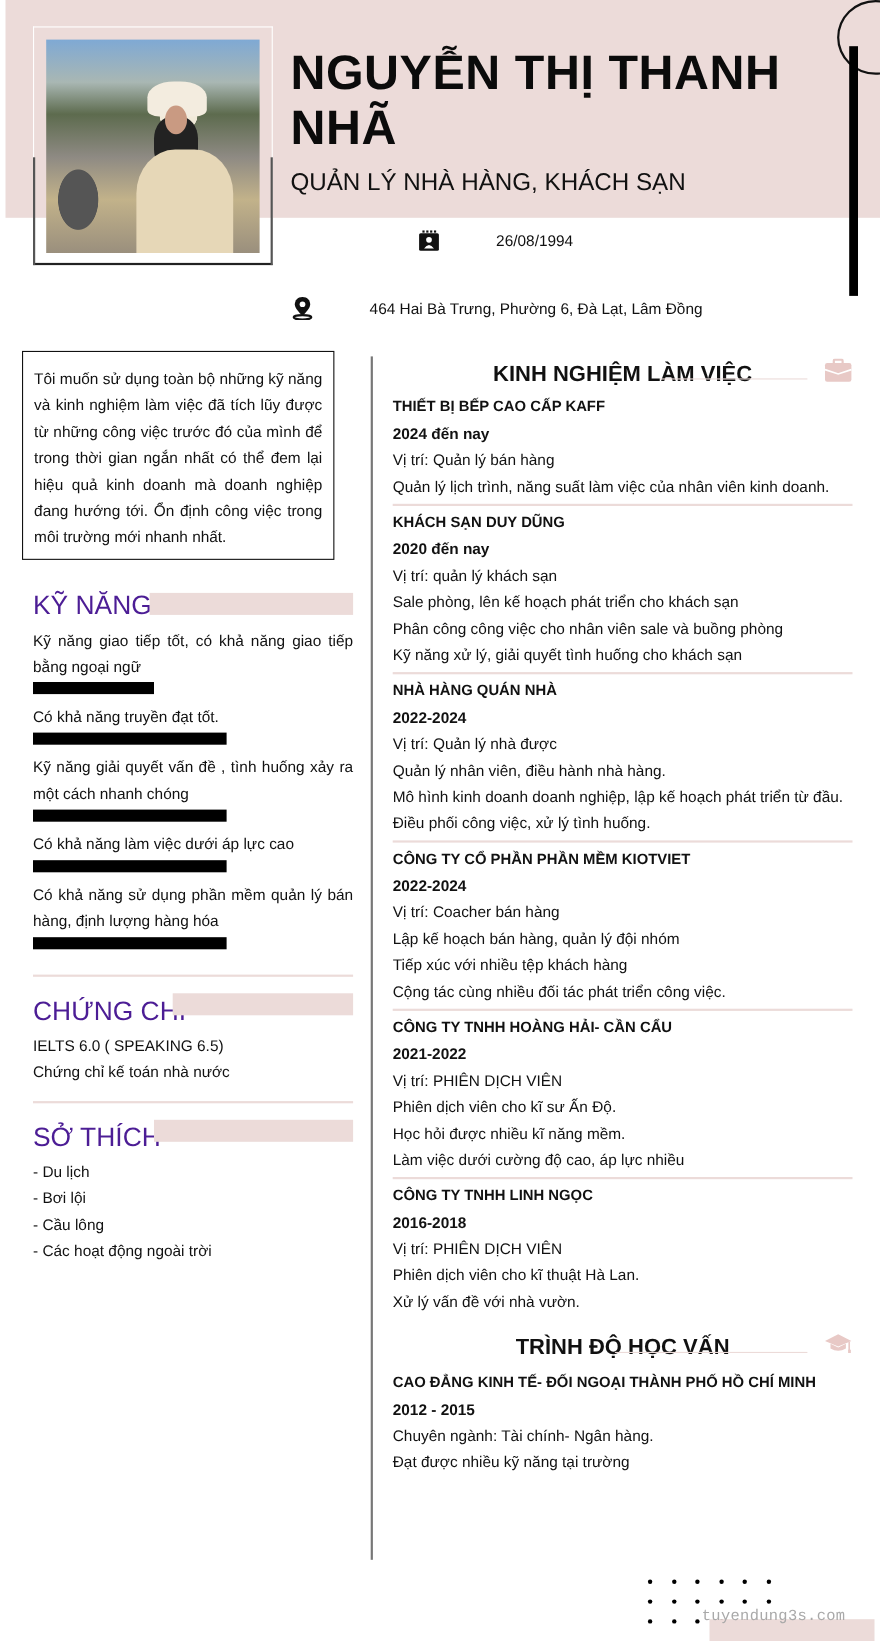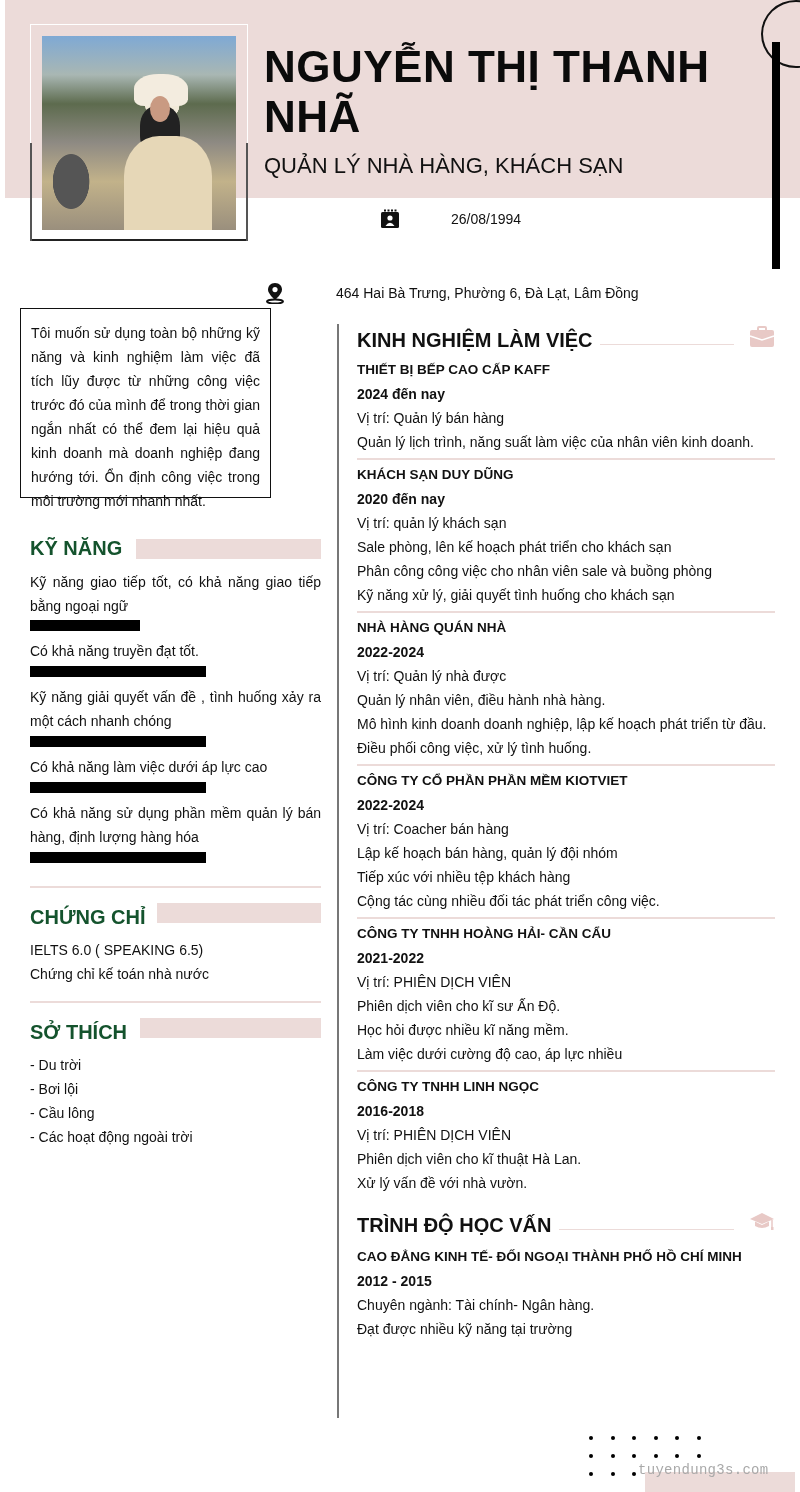--- a/index.html
+++ b/index.html
@@ -25,35 +25,35 @@
 
   .name { position: absolute; left: 264px; top: 42px; width: 480px; font-weight: bold; font-size: 44px; line-height: 50px; color: #0b0b0b; letter-spacing: 0.5px; }
   .job-title { position: absolute; left: 264px; top: 152px; font-size: 22px; line-height: 28px; color: #111; }
 
   .deco-circle { position: absolute; left: 761px; top: 0px; width: 70px; height: 68px; border: 2px solid #111; border-radius: 50%; }
   .deco-bar { position: absolute; left: 772px; top: 42px; width: 8px; height: 227px; background: #000; }
 
   .contact { position: absolute; display: flex; align-items: center; font-size: 14px; color: #111; gap: 41px; }
   .contact svg { margin-right: 10px; }
   .contact-dob { left: 380px; top: 209px; }
-  .contact-addr { left: 265px; top: 282px; justify-content: center; }
-
-  .objective-box { position: absolute; left: 20px; top: 308px; width: 251px; height: 190px; border: 1px solid #111; padding: 12px 10px 0 10px; font-size: 14px; line-height: 24px; text-align: justify; }
+  .contact-addr { left: 265px; top: 269px; justify-content: center; }
+
+  .objective-box { position: absolute; left: 20px; top: 319px; width: 284px; height: 190px; border: 1px solid #111; padding: 12px 10px 0 10px; font-size: 14px; line-height: 24px; text-align: justify; }
 
   .col-divider { position: absolute; left: 337px; top: 324px; width: 2px; height: 1094px; background: #777; }
 
-  .left-section-title { position: absolute; left: 30px; font-size: 20px; font-weight: bold; color: #14532d; }
+  .left-section-title { position: absolute; left: 30px; font-size: 24px; font-weight: normal; color: #4c1d95; }
   .left-section-title-bar { position: absolute; height: 20px; background: #ecdbd9; }
   .skill-text { position: absolute; left: 30px; width: 291px; font-size: 14px; line-height: 24px; text-align: justify; }
   .skill-bar { position: absolute; left: 30px; height: 11px; background: #000; }
   .h-rule { position: absolute; left: 30px; width: 291px; height: 2px; background: #ecdbd9; }
   .plain-line { position: absolute; left: 30px; font-size: 14px; line-height: 24px; }
 
   .right-col { position: absolute; left: 357px; top: 324px; width: 418px; }
-  .r-section-head { position: relative; height: 32px; display: flex; align-items: center; }
+  .r-section-head { position: relative; height: 32px; display: flex; align-items: center; justify-content: center; }
   .r-section-title { font-size: 20px; font-weight: bold; color: #111; white-space: nowrap; }
   .r-section-line { position: absolute; top: 20px; height: 1px; background: #ecdbd9; }
   .r-section-icon { position: absolute; right: 0; top: 2px; }
   .job { font-size: 14px; line-height: 24px; border-bottom: 2px solid #ecdbd9; padding-bottom: 4px; margin-bottom: 3px; }
   .job:last-of-type { border-bottom: none; }
   .job .company { font-weight: bold; font-size: 13.5px; }
   .job .period { font-weight: bold; }
   .job .desc { text-align: justify; }
   .edu { font-size: 14px; line-height: 24px; }
   .edu .school { font-weight: bold; font-size: 13.5px; }
@@ -131,21 +131,21 @@
 
 <div class="left-section-title" style="top:906px;">CHỨNG CHỈ</div>
 <div class="left-section-title-bar" style="left:157px; top:903px; width:164px;"></div>
 <div class="plain-line" style="top:938px;">IELTS 6.0 ( SPEAKING 6.5)</div>
 <div class="plain-line" style="top:962px;">Chứng chỉ kế toán nhà nước</div>
 
 <div class="h-rule" style="top:1001px;"></div>
 
 <div class="left-section-title" style="top:1021px;">SỞ THÍCH</div>
 <div class="left-section-title-bar" style="left:140px; top:1018px; width:181px;"></div>
-<div class="plain-line" style="top:1053px;">- Du trời</div>
+<div class="plain-line" style="top:1053px;">- Du lịch</div>
 <div class="plain-line" style="top:1077px;">- Bơi lội</div>
 <div class="plain-line" style="top:1101px;">- Cầu lông</div>
 <div class="plain-line" style="top:1125px;">- Các hoạt động ngoài trời</div>
 
 <div class="right-col">
 
   <div class="r-section-head">
     <span class="r-section-title">KINH NGHIỆM LÀM VIỆC</span>
     <span class="r-section-line" style="left:243px; width:134px;"></span>
     <svg class="r-section-icon" width="26" height="22" viewBox="0 0 26 22">

